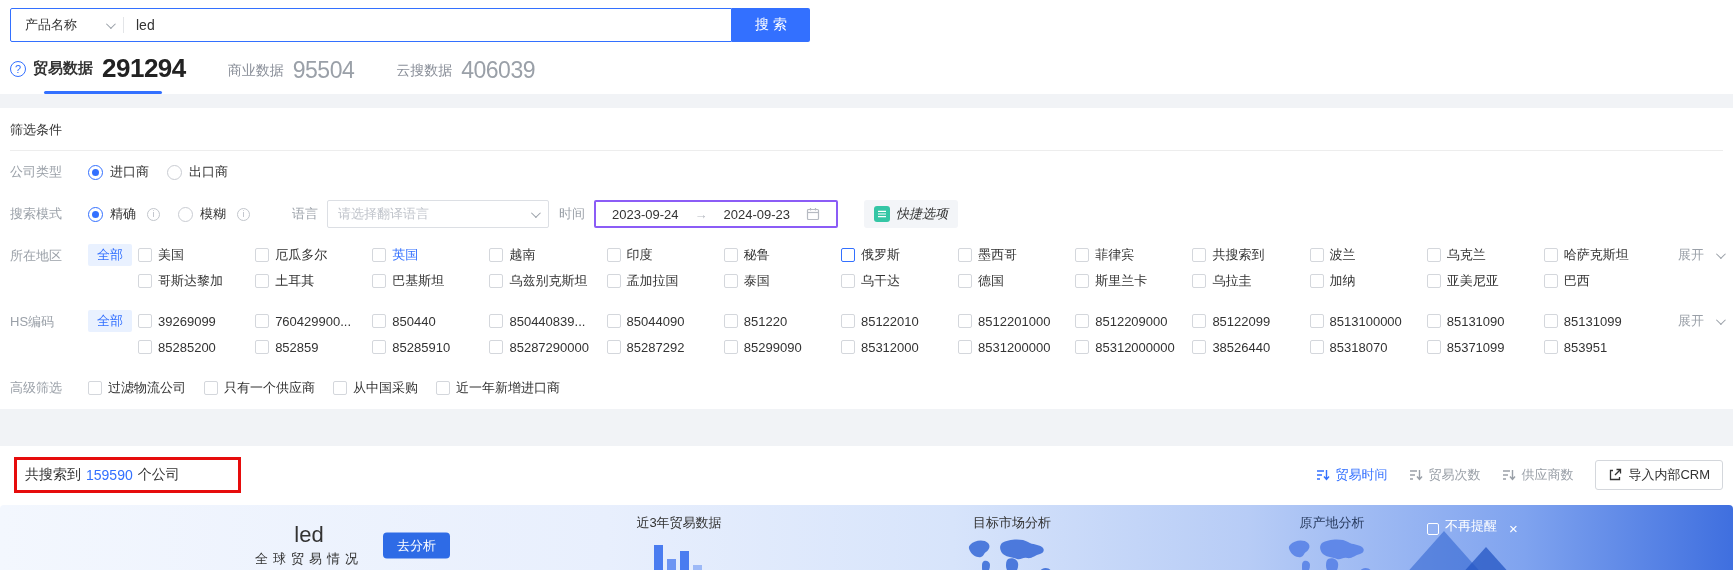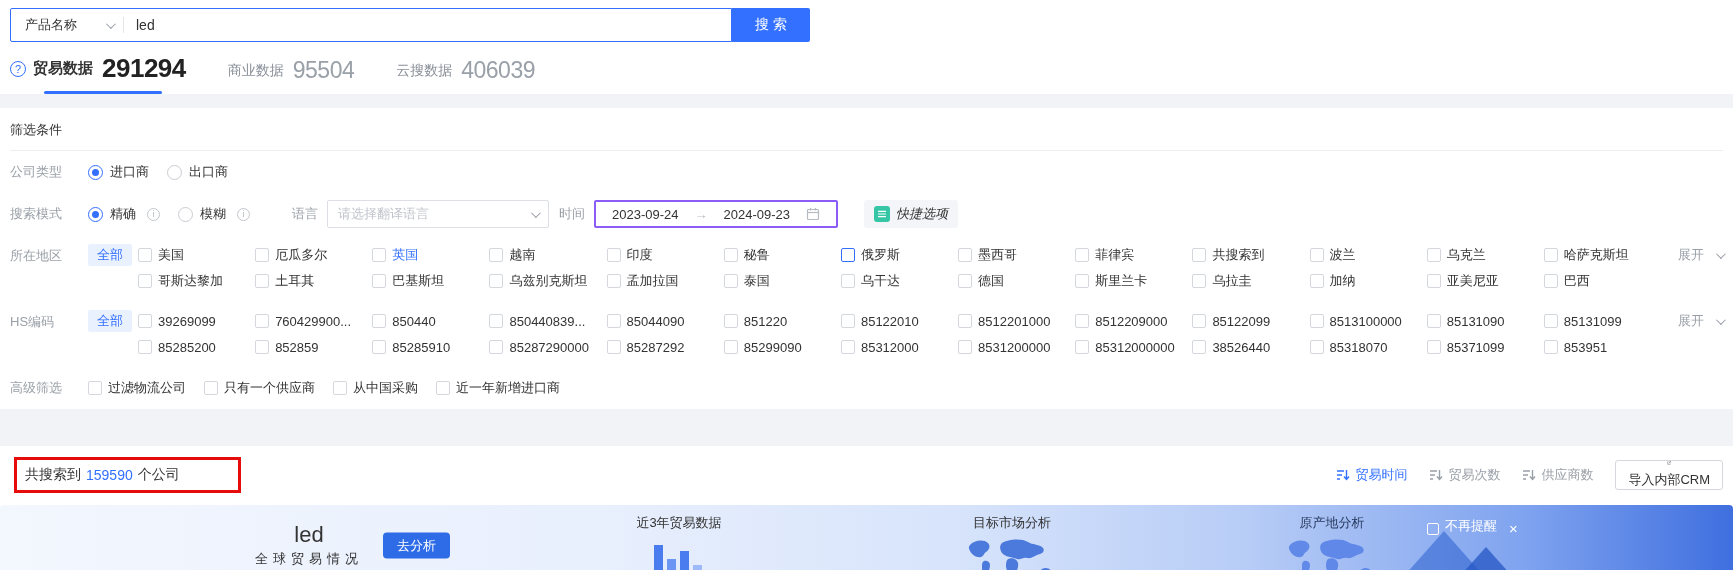--- a/index.html
+++ b/index.html
@@ -78,21 +78,21 @@
   
   .results-bar { height:58px; display:flex; align-items:center; justify-content:space-between; padding-left:24px; }
   .red-box { display:inline-flex; align-items:center; height:36px; border:3px solid #e60c0c;
     padding:0 58px 0 8px; margin-left:-10px; }
   .summary { display:inline-flex; align-items:center; gap:5px; font-size:14px; color:#333; }
   .summary .blue { color:#3370ff; }
   .results-right { display:flex; align-items:center; gap:22px; }
   .sort-item { display:inline-flex; align-items:center; gap:5px; color:#9aa0a8; cursor:pointer; }
   .sort-item.active { color:#3370ff; }
   .crm-btn { height:30px; border:1px solid #d4d7dc; background:#fff; border-radius:3px; padding:0 12px;
-    display:inline-flex; align-items:center; gap:6px; font-size:13px; color:#333; cursor:pointer; font-family:inherit;flex-direction:column; }
+    display:inline-flex; align-items:center; gap:6px; font-size:13px; color:#333; cursor:pointer; font-family:inherit; }
 
   
   .banner { position:relative; margin-top:1px; height:80px; border-radius:4px; overflow:hidden;
     background:linear-gradient(90deg,#f3f7fe 0%,#e8effd 35%,#d7e4fb 55%,#b7ccf6 72%,#7fa3ef 88%,#3f6fdf 100%); }
   .banner-left { position:absolute; left:255px; top:50%; transform:translateY(-50%);
     display:flex; align-items:center; gap:20px; }
   .kw-block { text-align:center; }
   .kw { font-size:22px; color:#333; line-height:24px; }
   .kw-sub { font-size:13px; color:#333; letter-spacing:5px; margin-top:3px; }
   .analyze-btn { height:26px; padding:0 14px; background:#2e6be6; color:#fff; border:none; border-radius:4px;

